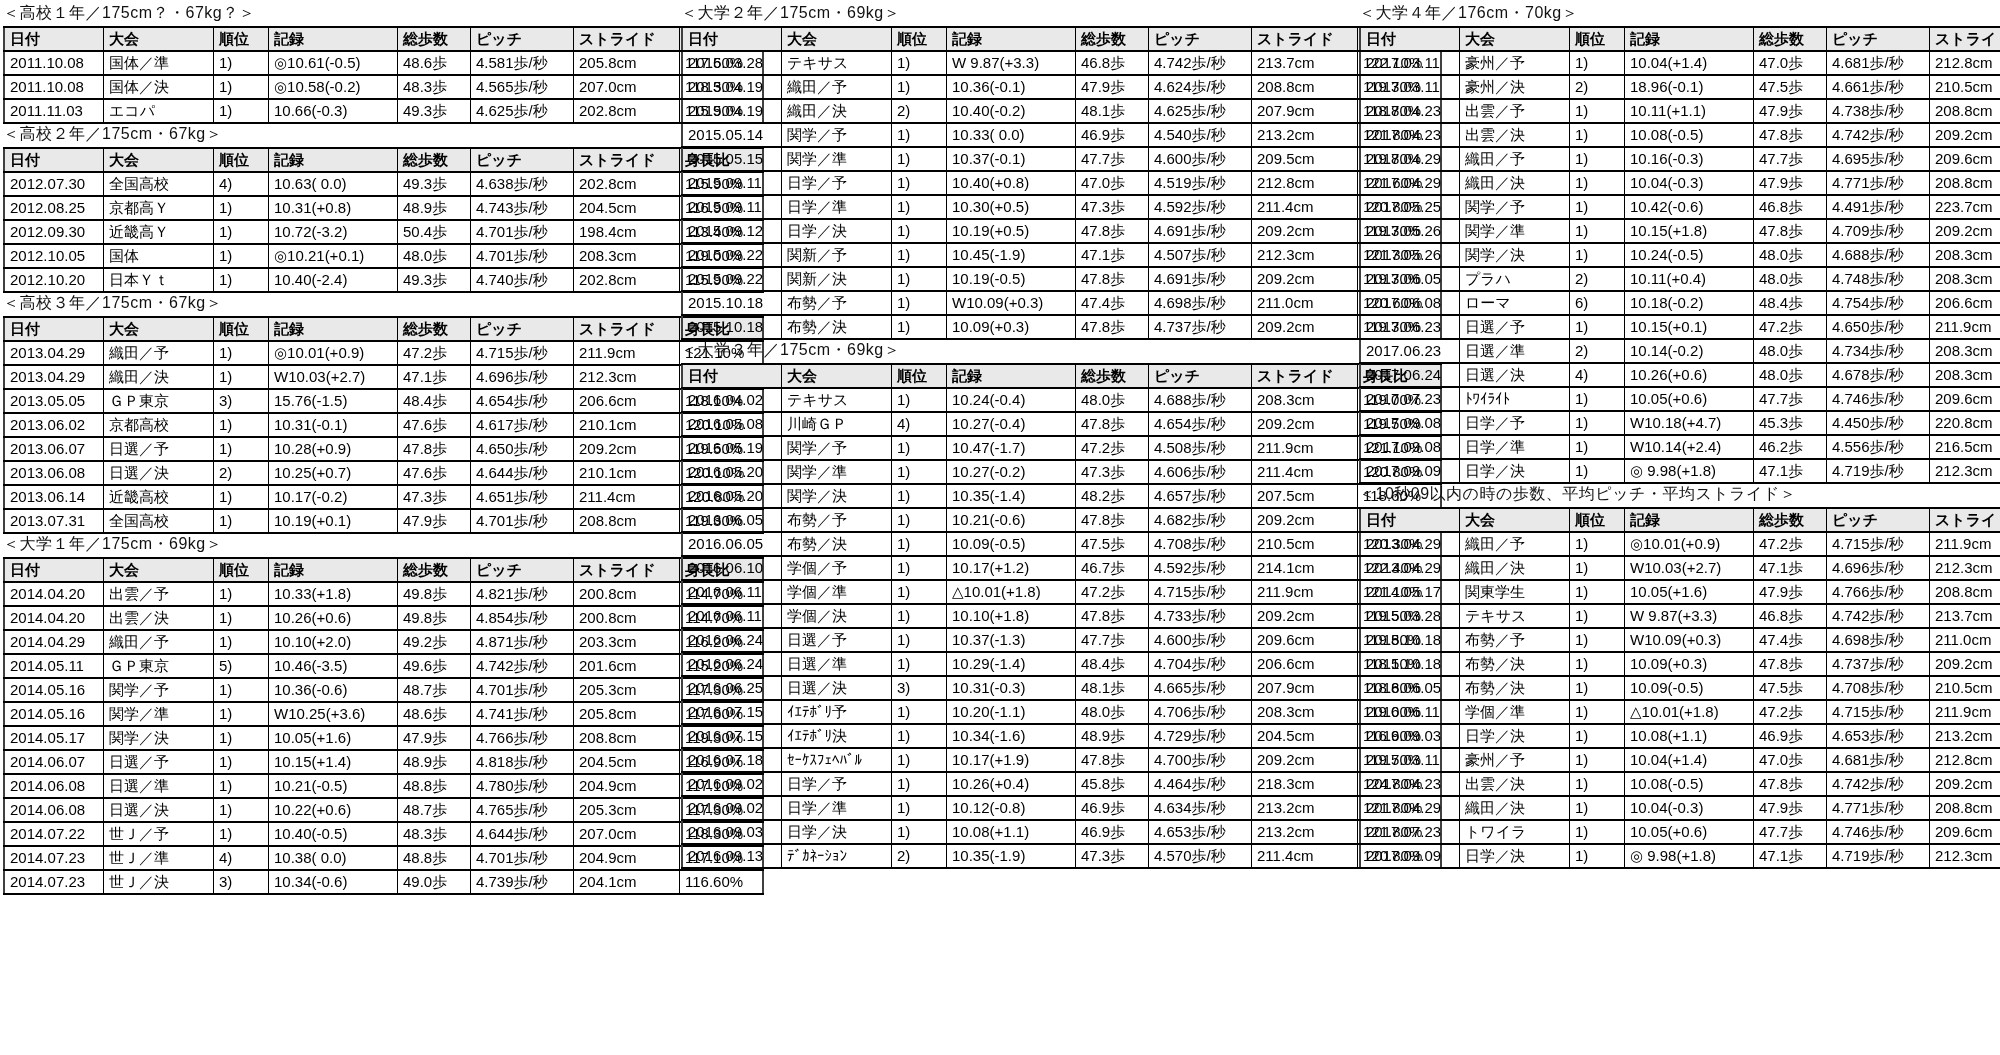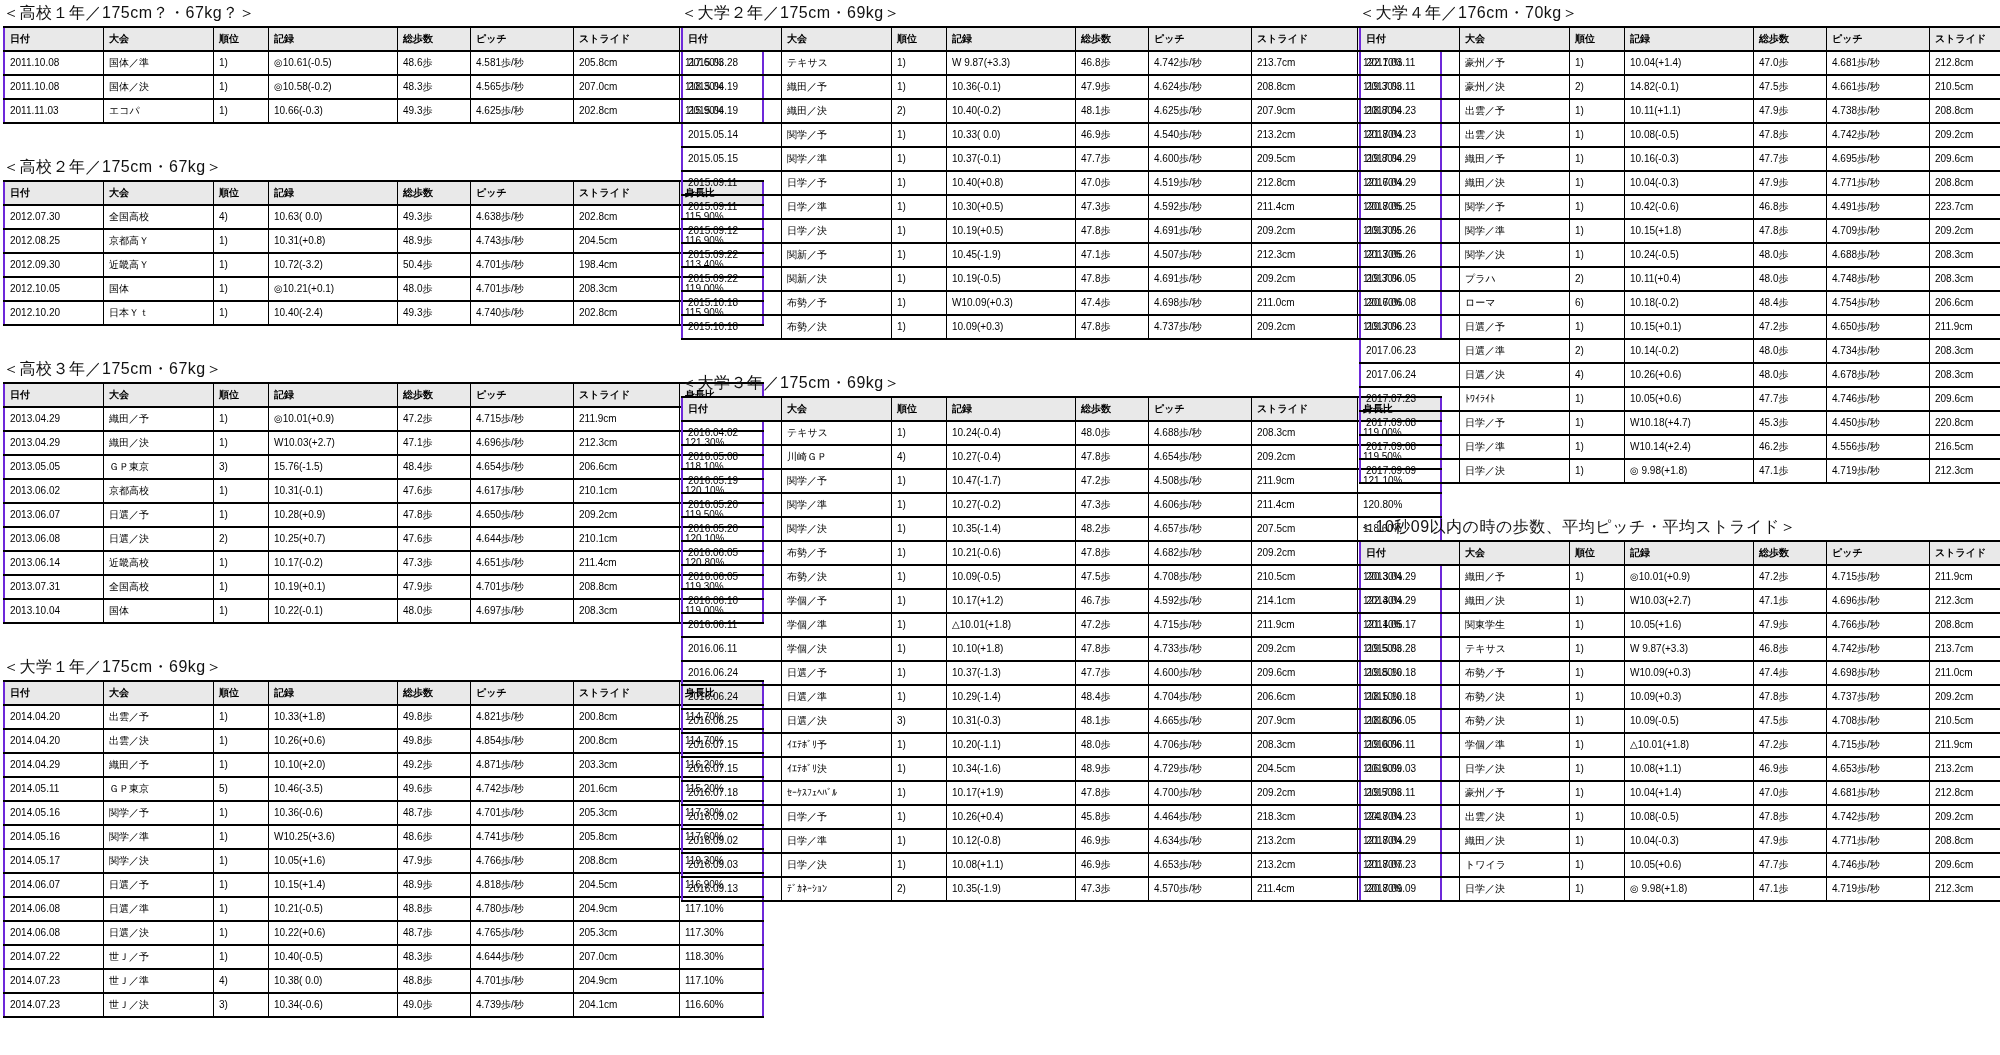--- a/index.html
+++ b/index.html
@@ -4,29 +4,29 @@
 <style>
   html,body{margin:0;padding:0;background:#ffffff;}
   body{
     width:2000px;height:1055px;box-sizing:border-box;
     padding:3px 0 0 3px;overflow:hidden;
     display:flex;align-items:flex-start;gap:28px;
     font-family:"Liberation Sans","DejaVu Sans",sans-serif;
     color:#000;
   }
   .col{width:650px;flex:0 0 650px;}
-  section{margin-bottom:33px;}
+  section{}
   .sec-title{
     font-size:16px;font-weight:normal;color:#111;
     margin:0 0 4px 0;letter-spacing:0.5px;line-height:19px;
   }
   table.results{
     border-collapse:collapse;table-layout:fixed;width:648px;
-    border:2px solid #6d28d9;
-    font-size:10px;
+    border:2px solid #404040;
+    font-size:15px;
   }
   table.results th,table.results td{
     border-left:1px solid #000;border-right:1px solid #000;
     border-top:2px solid #000;border-bottom:2px solid #000;
     padding:2px 5px;line-height:18px;
     white-space:nowrap;overflow:hidden;
     text-align:left;font-weight:normal;
   }
   table.results th{background:#e9e9e9;font-weight:bold;}
   
@@ -245,30 +245,20 @@
           <tr>
             <td class="c0">2013.07.31</td>
             <td class="c1">全国高校</td>
             <td class="c2">1)</td>
             <td class="c3">10.19(+0.1)</td>
             <td class="c4">47.9歩</td>
             <td class="c5">4.701歩/秒</td>
             <td class="c6">208.8cm</td>
             <td class="c7">119.30%</td>
           </tr>
-          <tr>
-            <td class="c0">2013.10.04</td>
-            <td class="c1">国体</td>
-            <td class="c2">1)</td>
-            <td class="c3">10.22(-0.1)</td>
-            <td class="c4">48.0歩</td>
-            <td class="c5">4.697歩/秒</td>
-            <td class="c6">208.3cm</td>
-            <td class="c7">119.00%</td>
-          </tr>
         </tbody>
       </table>
   </section>
   <section>
     <h2 class="sec-title">＜大学１年／175cm・69kg＞</h2>
     <table class="results">
         <thead>
           <tr>
             <th class="c0">日付</th>
             <th class="c1">大会</th>
@@ -799,21 +789,21 @@
             <td class="c2">1)</td>
             <td class="c3">10.04(+1.4)</td>
             <td class="c4">47.0歩</td>
             <td class="c5">4.681歩/秒</td>
             <td class="c6">212.8cm</td>
           </tr>
           <tr>
             <td class="c0">2017.03.11</td>
             <td class="c1">豪州／決</td>
             <td class="c2">2)</td>
-            <td class="c3">14.82(-0.1)</td>
+            <td class="c3">18.96(-0.1)</td>
             <td class="c4">47.5歩</td>
             <td class="c5">4.661歩/秒</td>
             <td class="c6">210.5cm</td>
           </tr>
           <tr>
             <td class="c0">2017.04.23</td>
             <td class="c1">出雲／予</td>
             <td class="c2">1)</td>
             <td class="c3">10.11(+1.1)</td>
             <td class="c4">47.9歩</td>

